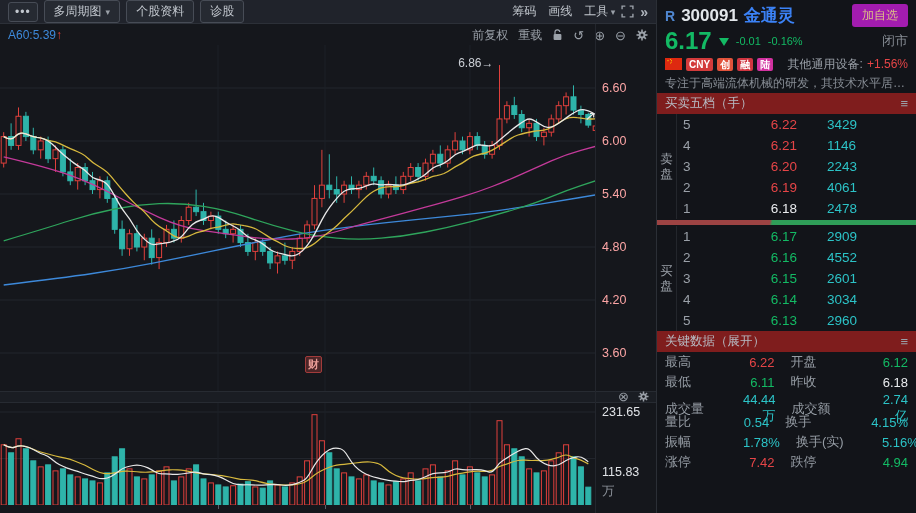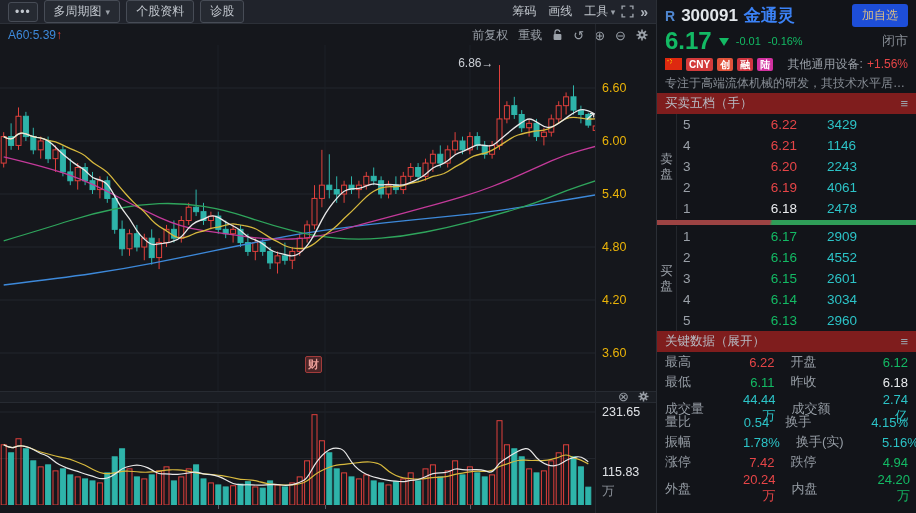--- a/index.html
+++ b/index.html
@@ -24,37 +24,37 @@
   .ma-label{color:#3d89da;white-space:nowrap;}
   .ma-arrow{color:#e0403c;}
   .r2spacer{flex:1;}
   .glyph{font-size:13px;color:#9ba1a9;line-height:1;}
   .chart-wrap{position:absolute;top:45px;left:0;}
   .vol-wrap{position:absolute;top:403px;left:0;}
   .divider{position:absolute;top:391px;left:0;width:656px;height:12px;background:#1a1d23;
            border-top:1px solid #272b32;border-bottom:1px solid #272b32;}
   .div-icons{position:absolute;top:390px;left:618px;display:flex;gap:9px;align-items:center;
              height:13px;color:#9aa0a8;font-size:12px;}
-  .axis-label{position:absolute;left:602px;width:50px;font-size:12.5px;color:#eab308;}
+  .axis-label{position:absolute;left:602px;width:50px;font-size:12.5px;color:#fca5a5;}
   .vaxis-label{position:absolute;left:602px;width:50px;font-size:12.5px;color:#dfe2e6;}
   .vunit{position:absolute;left:602px;font-size:12.5px;color:#8d939b;}
   .vline{position:absolute;top:24px;left:595px;width:1px;height:489px;background:#23262d;}
   .xtick{position:absolute;top:505px;width:1px;height:4px;background:#596068;}
   .event-badge{position:absolute;top:356px;left:305px;width:17px;height:17px;background:#4c2527;
         border:1px solid #a23b3b;color:#e89b96;font-size:11px;font-weight:bold;
         display:flex;align-items:center;justify-content:center;border-radius:2px;}
   
   .right{position:relative;width:260px;height:513px;background:#121419;border-left:1px solid #2b2f36;
          display:flex;flex-direction:column;}
   .rp-head{height:27px;display:flex;align-items:center;gap:6px;padding:4px 8px 0;}
   .mk{color:#4f86cf;font-weight:bold;font-size:14px;}
   .code{color:#e2e6ea;font-weight:bold;font-size:17px;}
   .sname{color:#3b82f6;font-weight:bold;font-size:17px;}
   .hspacer{flex:1;}
-  .add-btn{background:#1d4ed8;color:#ddbf85;font-size:12px;border-radius:3px;padding:3px 10px;cursor:default;}
+  .add-btn{background:#a21caf;color:#ddbf85;font-size:12px;border-radius:3px;padding:3px 10px;cursor:default;}
   .rp-price{height:27px;display:flex;align-items:center;gap:7px;padding:0 8px;}
   .big-price{color:#13ba64;font-size:24px;font-weight:bold;line-height:1;}
   .dn-arrow{width:0;height:0;border-left:5px solid transparent;border-right:5px solid transparent;
             border-top:8px solid #13ba64;margin-top:3px;}
   .chg{color:#13ba64;font-size:11px;}
   .mkt-status{margin-left:auto;color:#878d95;font-size:13px;}
   .rp-badges{height:20px;display:flex;align-items:center;gap:4px;padding:0 8px;}
   .badge{color:#fff;font-size:10px;font-weight:bold;border-radius:2px;padding:1px 3px;line-height:11px;}
   .sector{margin-left:auto;color:#9aa0a8;font-size:12px;}
   .sector-chg{color:#e64547;font-size:12px;}
@@ -587,21 +587,15 @@
           <span class="kd-val c-cyan">1.78%</span>
           <span class="kd-label">换手(实)</span>
           <span class="kd-val c-cyan">5.16%</span>
         </div>
         <div class="kd-row">
           <span class="kd-label">涨停</span>
           <span class="kd-val c-red">7.42</span>
           <span class="kd-label">跌停</span>
           <span class="kd-val c-green">4.94</span>
         </div>
-        <div class="kd-row">
-          <span class="kd-label">外盘</span>
-          <span class="kd-val c-red">20.24万</span>
-          <span class="kd-label">内盘</span>
-          <span class="kd-val c-green">24.20万</span>
-        </div>
       </div>
   </div>
 </div>
 
 </body></html>

